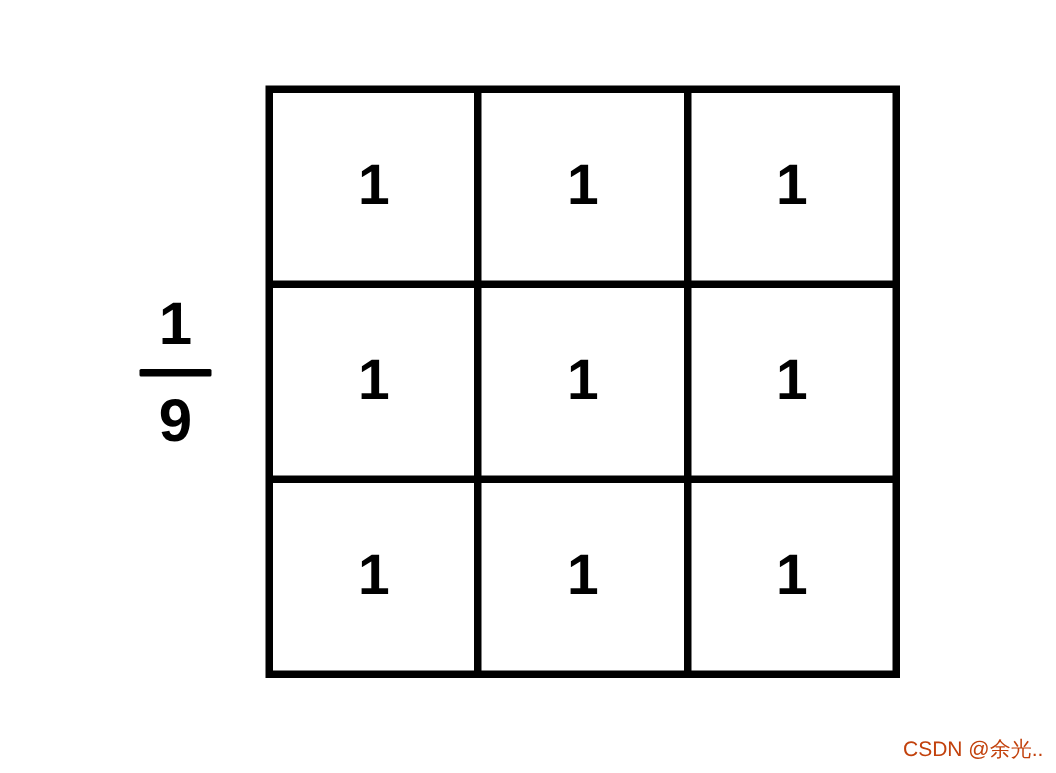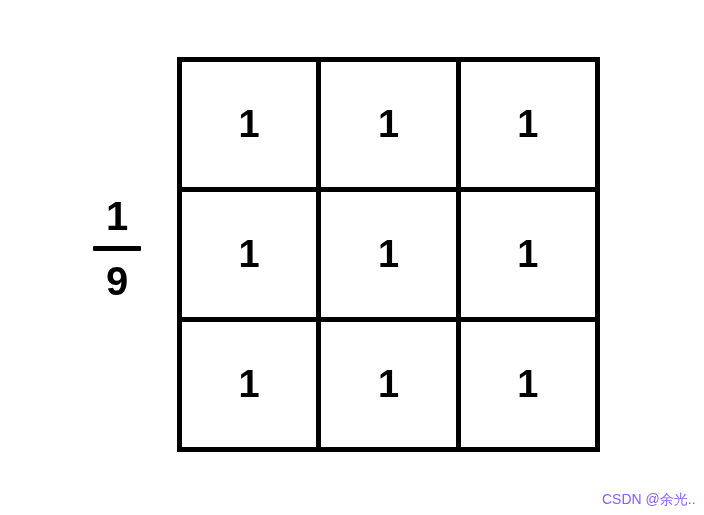--- a/index.html
+++ b/index.html
@@ -74,21 +74,21 @@
     font-weight: 700;
     letter-spacing: 0.2px;
   }
   
   .watermark {
     position: absolute;
     left: 602px;
     top: 490px;
     font-size: 14px;
     line-height: 18px;
-    color: #8b5cf6;
+    color: #c2410c;
     white-space: nowrap;
   }
 </style>
 </head>
 <body>
 
 <div class="figure">
 
   <div class="fraction">
     <div class="num">1</div>

